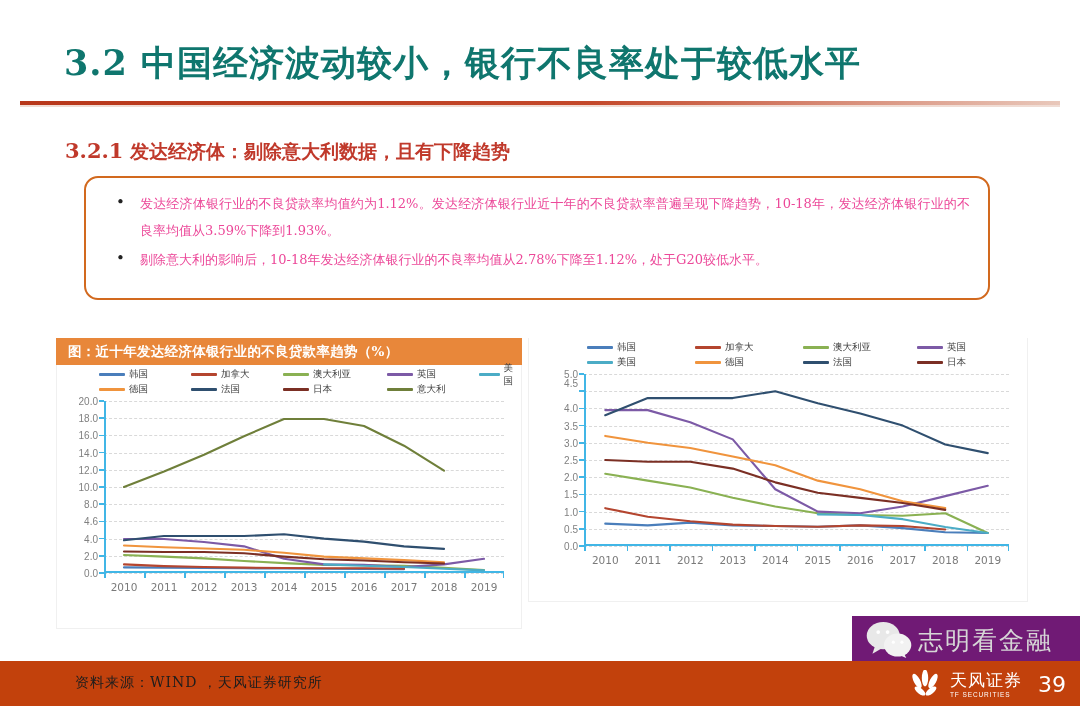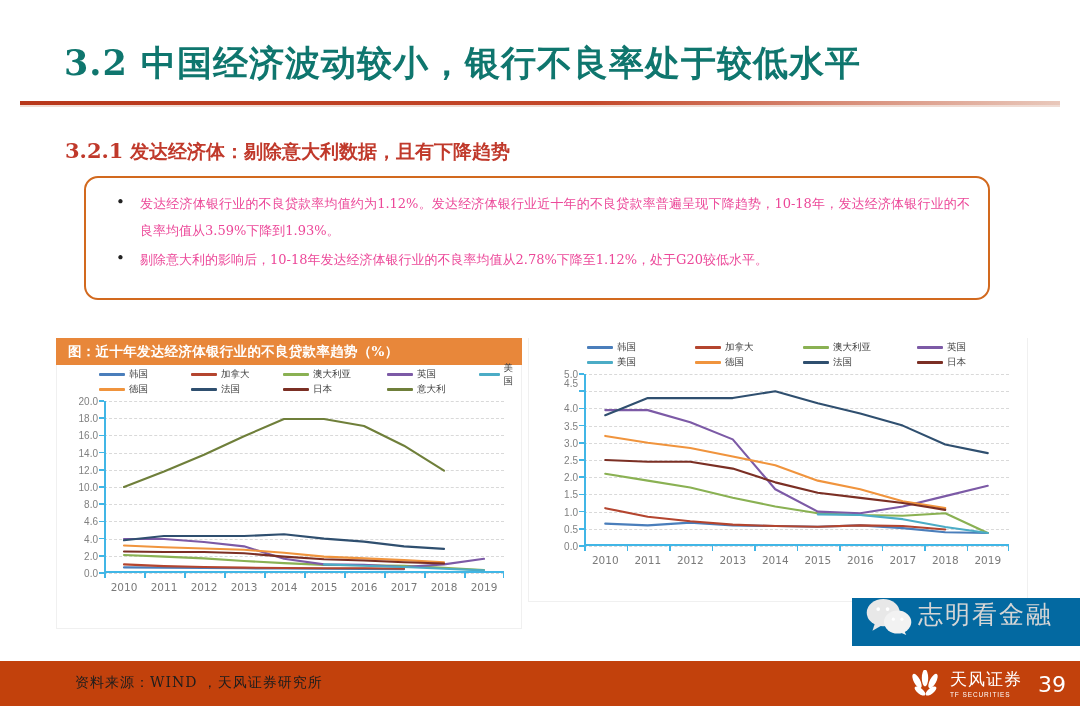--- a/index.html
+++ b/index.html
@@ -102,35 +102,35 @@
   
   .footer{
     position:absolute;left:0;bottom:0;width:100%;height:45px;background:#c2410c;
   }
   .footer-src{
     position:absolute;left:75px;top:13px;
     font-family:"DejaVu Serif","Liberation Serif",serif;
     font-size:14px;color:#1d1d1d;letter-spacing:1px;white-space:nowrap;
   }
   .wechat-block{
-    position:absolute;right:0;bottom:60px;width:228px;height:48px;background:#0369a1;
-    display:flex;
+    position:absolute;right:0;bottom:42px;width:228px;height:48px;background:#701a75;
+    display:flex;align-items:center;
   }
   .wechat-logo{
     width:46px;height:38px;margin-left:14px;margin-right:6px;position:relative;
   }
   .wechat-name{
     font-family:"DejaVu Serif","Liberation Serif",serif;
     font-size:25px;color:#d6d6d6;letter-spacing:2px;
   }
   .brand{
     position:absolute;right:58px;bottom:6px;display:flex;align-items:center;
   }
   .brand-text{margin-left:7px;color:#ffffff;line-height:1;}
-  .brand-cn{font-family:Liberation Mono, monospace;font-size:17px;letter-spacing:1px;}
+  .brand-cn{font-family:Liberation Sans, sans-serif;font-size:17px;letter-spacing:1px;}
   .brand-en{font-size:6.5px;letter-spacing:.9px;margin-top:3px;}
   .pagenum{
     position:absolute;right:14px;bottom:9px;color:#ffffff;font-size:22px;
     font-family:"DejaVu Sans","Liberation Sans",sans-serif;
   }
 </style>
 </head>
 <body>
 
 <div class="slide">

